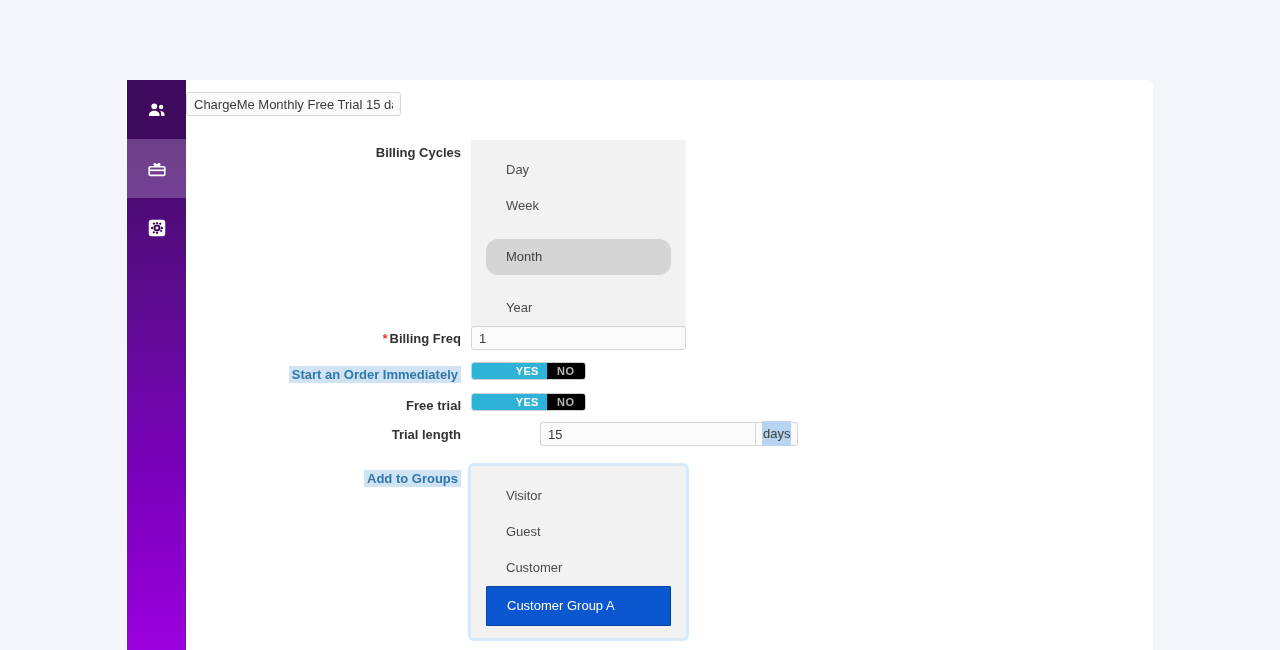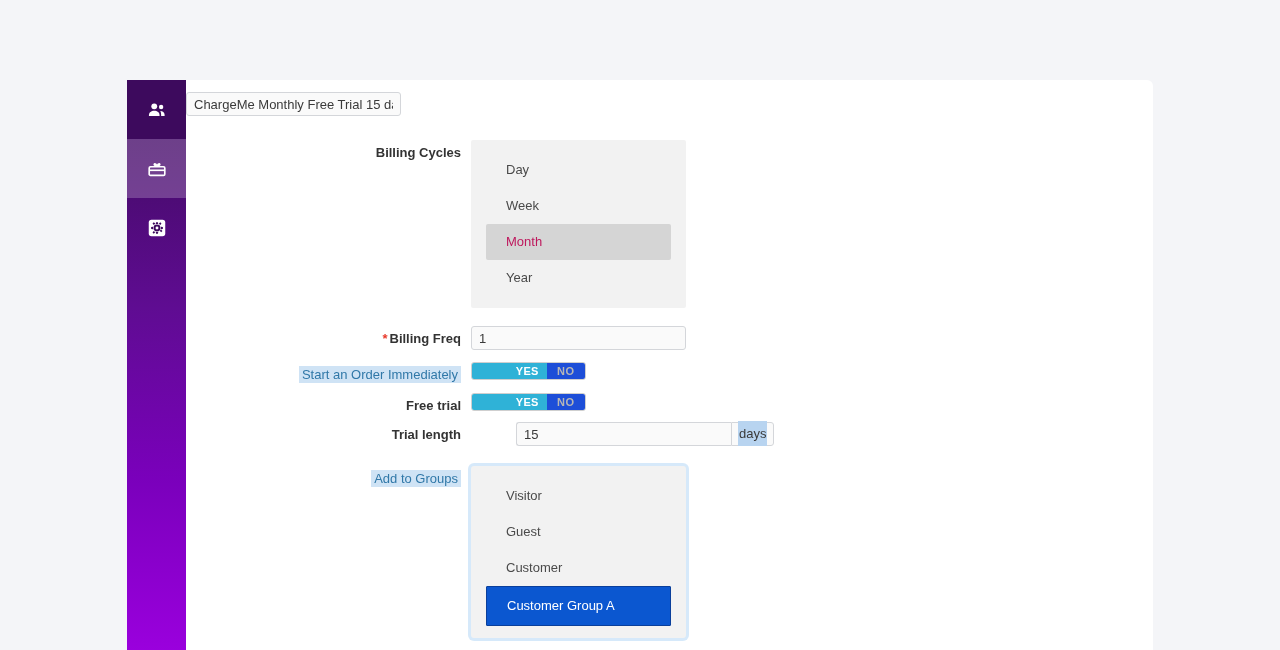--- a/index.html
+++ b/index.html
@@ -78,21 +78,21 @@
     padding-right: 10px;
     font-size: 13px;
     font-weight: bold;
     color: #333333;
     line-height: 26px;
     white-space: nowrap;
   }
   .lbl .req { color: #e8392b; font-weight: bold; margin-right: 2px; }
   .lbl.link {
     color: #3078a8;
-    font-weight: normal;
+    font-weight: bold;
   }
   .lbl.link .hl {
     background: #cfe3f5;
     padding: 1px 3px;
   }
 
   .txt-input {
     width: 215px;
     height: 24px;
     border: 1px solid #d4d6da;
@@ -117,24 +117,24 @@
   .listbox .opt {
     height: 36px;
     line-height: 36px;
     padding: 0 0 0 35px;
     font-size: 13px;
     color: #4a4a4a;
     cursor: pointer;
   }
   .listbox .opt.hover-sel {
     background: #d5d5d5;
-    color: #be185d;
-    margin: 0 15px;
+    color: #404040;
+    margin: 15px 15px;
     padding-left: 20px;
-    border-radius: 2px;
+    border-radius: 12px;
   }
   .listbox .opt.blue-sel {
     background: #0b57d0;
     color: #ffffff;
     margin: 0 15px;
     padding-left: 20px;
     border: 1px solid #0a3f9b;
     height: 40px;
     line-height: 38px;
     border-radius: 1px;
@@ -162,35 +162,36 @@
     color: #ffffff;
     font-size: 11px;
     font-weight: bold;
     text-align: center;
     line-height: 16px;
     letter-spacing: 0.4px;
     padding-left: 36px;
   }
   .toggle .no {
     flex: 1;
-    background: #1d4ed8;
+    background: #000000;
     color: #b6b6b6;
     font-size: 11px;
     font-weight: bold;
     text-align: center;
     line-height: 16px;
     letter-spacing: 0.4px;
   }
 
   
   .input-group { display: flex; }
   .input-group .txt-input {
     border-top-right-radius: 0;
     border-bottom-right-radius: 0;
     border-right: none;
+    margin-left: 24px;
   }
   .addon {
     height: 24px;
     line-height: 22px;
     padding: 0 6px;
     border: 1px solid #d4d6da;
     background: #fafafa;
     border-top-right-radius: 3px;
     border-bottom-right-radius: 3px;
     font-size: 13px;

